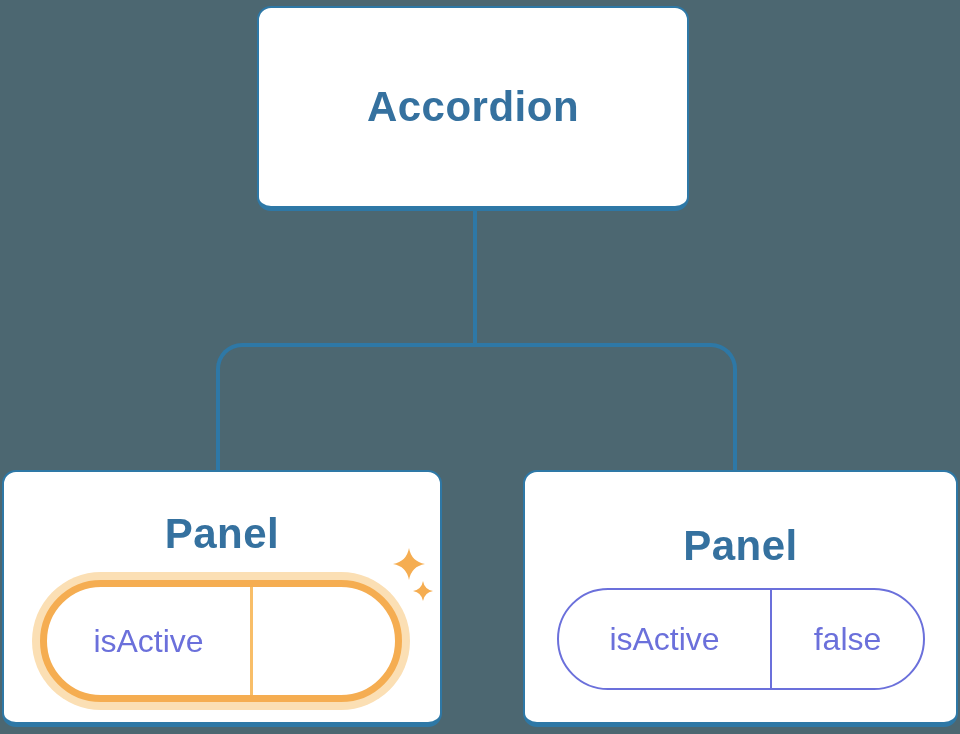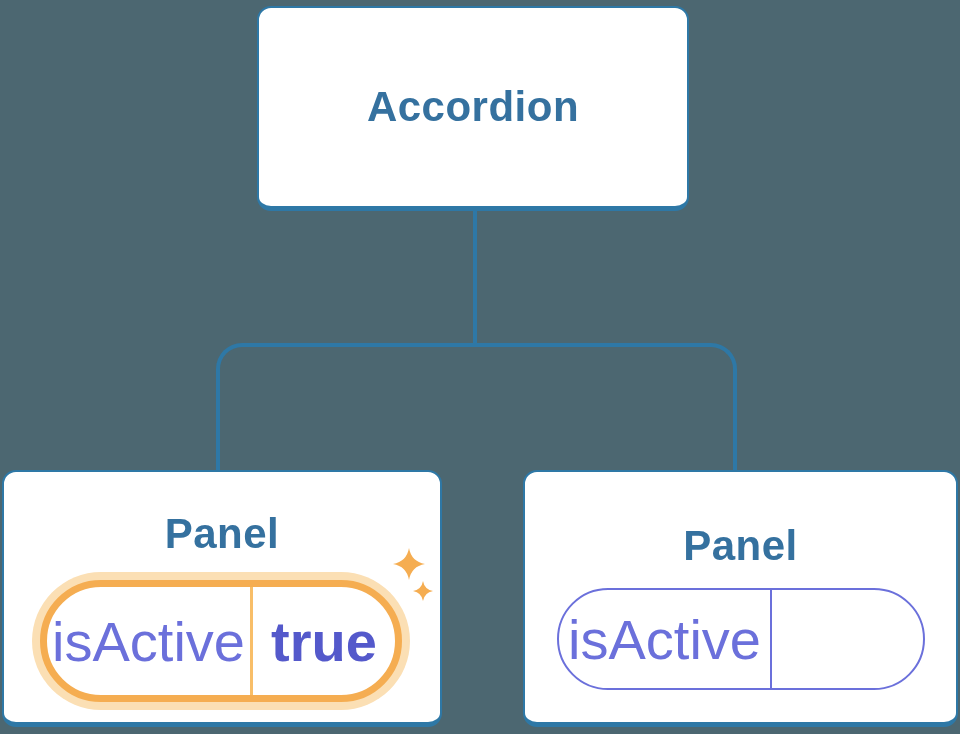--- a/index.html
+++ b/index.html
@@ -63,21 +63,21 @@
     position: absolute;
     display: flex;
     align-items: stretch;
     background: #ffffff;
     box-sizing: border-box;
   }
   .seg {
     display: flex;
     align-items: center;
     justify-content: center;
-    font-size: 56px;
+    font-size: 32px;
     color: var(--state-text, #6B70DB);
   }
   .pill.highlighted {
     left: 36px; top: 108px;
     width: 362px; height: 122px;
     border: 7px solid var(--highlight, #F5AD51);
     border-radius: 61px;
     box-shadow: 0 0 0 8px var(--highlight-glow, #FBDFB4);
   }
   .pill.highlighted .seg-left  { width: 203px; }
@@ -121,29 +121,29 @@
 
   <div class="node root">
     <span class="node-label">Accordion</span>
   </div>
 
   <div class="node panel-left">
     <div class="node-title">Panel</div>
     <div class="pill highlighted">
       <span class="seg seg-left state-name">isActive</span>
       <span class="divider"></span>
-      <span class="seg seg-right state-value">true</span>
     </div>
     <svg class="sparkles" viewBox="0 0 50 56" xmlns="http://www.w3.org/2000/svg" aria-hidden="true">
       <path d="M17 0 Q19.4 13.6 33 16 Q19.4 18.4 17 32 Q14.6 18.4 1 16 Q14.6 13.6 17 0 Z"></path>
       <path d="M31 33 Q32.5 41.5 41 43 Q32.5 44.5 31 53 Q29.5 44.5 21 43 Q29.5 41.5 31 33 Z"></path>
     </svg>
   </div>
 
   <div class="node panel-right">
     <div class="node-title">Panel</div>
     <div class="pill plain">
       <span class="seg seg-left state-name">isActive</span>
       <span class="divider"></span>
+      <span class="seg seg-right state-value">false</span>
     </div>
   </div>
 
 </div>
 
 </body></html>

